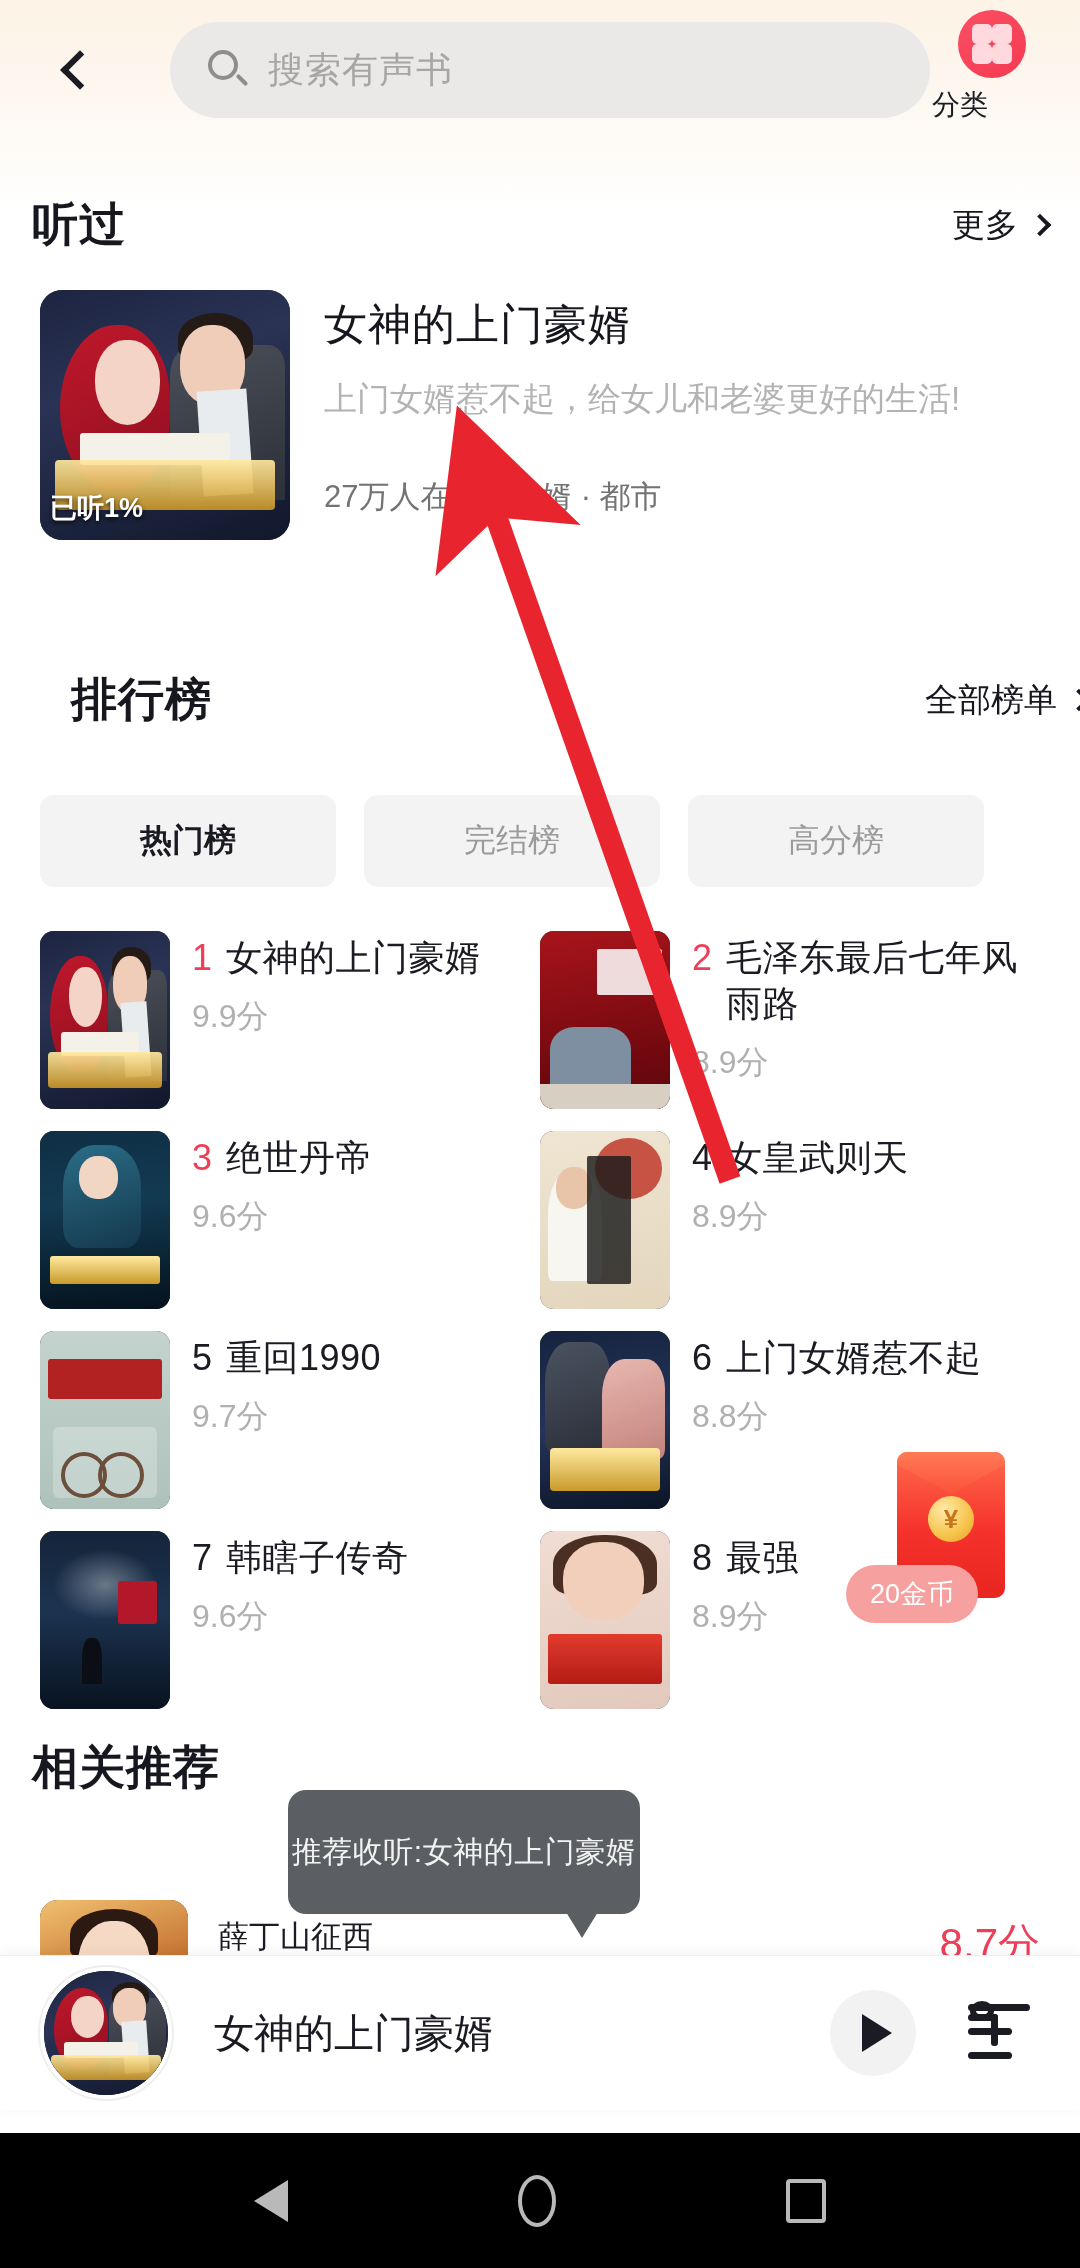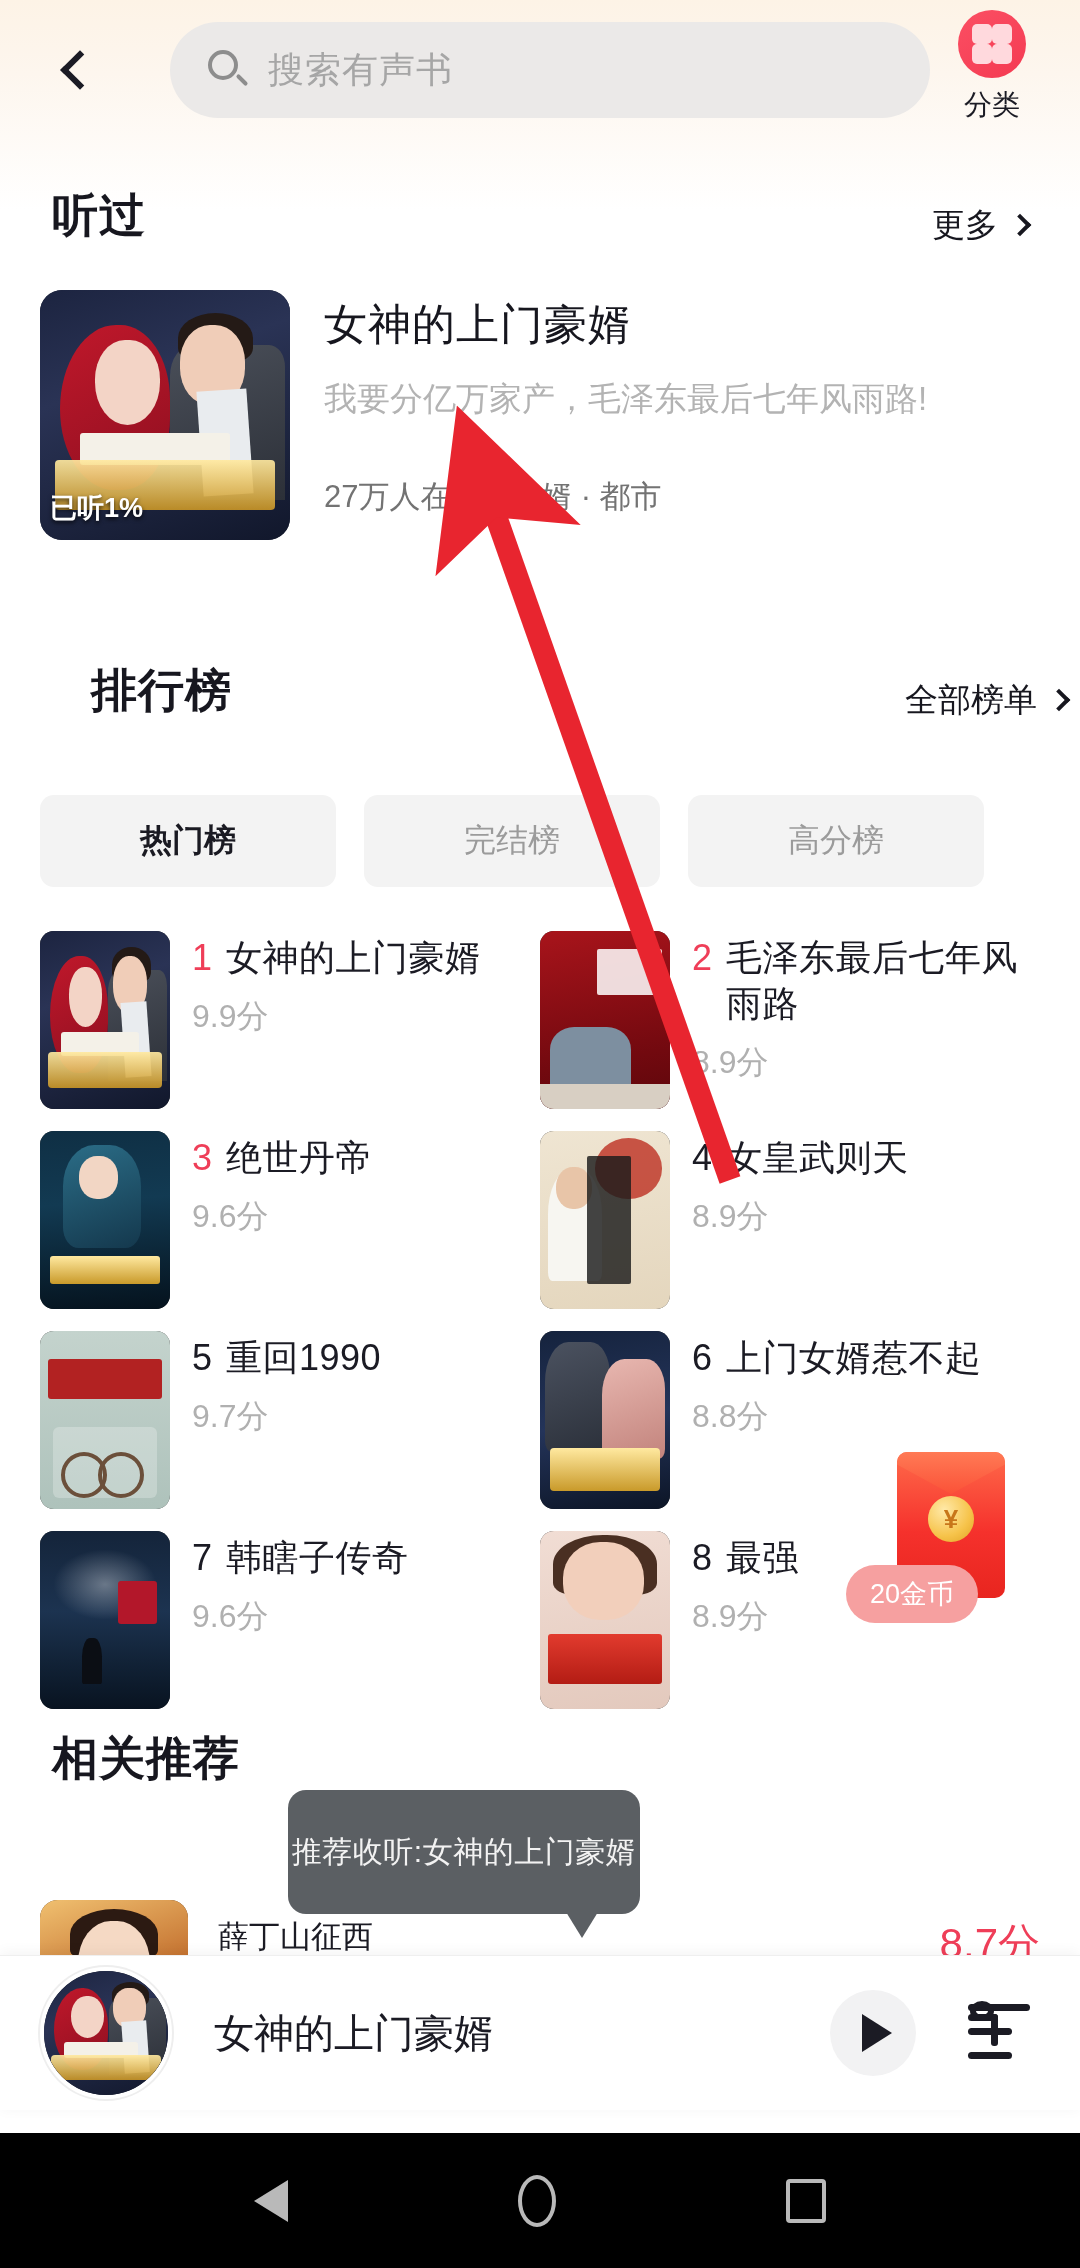--- a/index.html
+++ b/index.html
@@ -52,42 +52,42 @@
   }
   .search-ico .hnd{
     position:absolute; left:29px; top:30px;
     width:14px;height:4px;background:#8d8d8d;border-radius:3px;
     transform:rotate(45deg);
   }
   .search-ph{ font-size:36px; color:#a6a6a6; letter-spacing:1px;}
 
   .cat-btn{
     position:absolute; right:28px; top:4px;
-    width:120px; text-align:center;
+    width:120px; text-align:left;
   }
   .cat-circle{
     width:68px;height:68px;border-radius:50%;
     background:linear-gradient(145deg,#fb4f63,#f43a52);
     margin:6px auto 0;
     position:relative;
   }
   .cat-circle i{
     position:absolute; width:20px;height:20px;background:#ffd9dd;border-radius:5px;
   }
   .cat-circle i.a{ left:14px; top:14px;}
   .cat-circle i.b{ right:14px; top:14px;}
   .cat-circle i.c{ left:14px; bottom:14px;}
   .cat-circle i.d{ right:14px; bottom:14px;}
   .cat-label{ font-size:28px;color:#1b1b24;margin-top:8px; }
 
   
   .sec-head{
     position:absolute; left:0; width:1080px; height:80px;
-    display:flex; justify-content:space-between;
-    padding:0 52px;
+    display:flex; align-items:center; justify-content:space-between;
+    padding:0 32px;
   }
   .sec-title{ font-size:46px; font-weight:bold; color:#17171f; letter-spacing:1px;}
   .sec-more{ font-size:33px; color:#17171f; display:flex; align-items:center; gap:14px;}
   .chev-r{
     width:16px;height:16px;
     border-top:4px solid #17171f; border-right:4px solid #17171f;
     transform:rotate(45deg);
   }
 
   
@@ -463,21 +463,21 @@
           <div class="hairM"></div>
           <div class="faceM"></div>
           <div class="shirtM"></div>
         <div class="band"></div>
           <div class="gold"></div>
       </div>
       <div class="pct-badge">已听1%</div>
     </div>
     <div class="hist-info">
       <div class="hist-title">女神的上门豪婿</div>
-      <div class="hist-desc">我要分亿万家产，毛泽东最后七年风雨路!</div>
+      <div class="hist-desc">上门女婿惹不起，给女儿和老婆更好的生活!</div>
       <div class="hist-meta">27万人在听 · 赘婿 · 都市</div>
     </div>
   </div>
 
   <div class="sec-head" style="top:660px;margin-left:39px;">
     <div class="sec-title">排行榜</div>
     <div class="sec-more">
       <span>全部榜单</span>
       <span class="chev-r"></span>
     </div>

